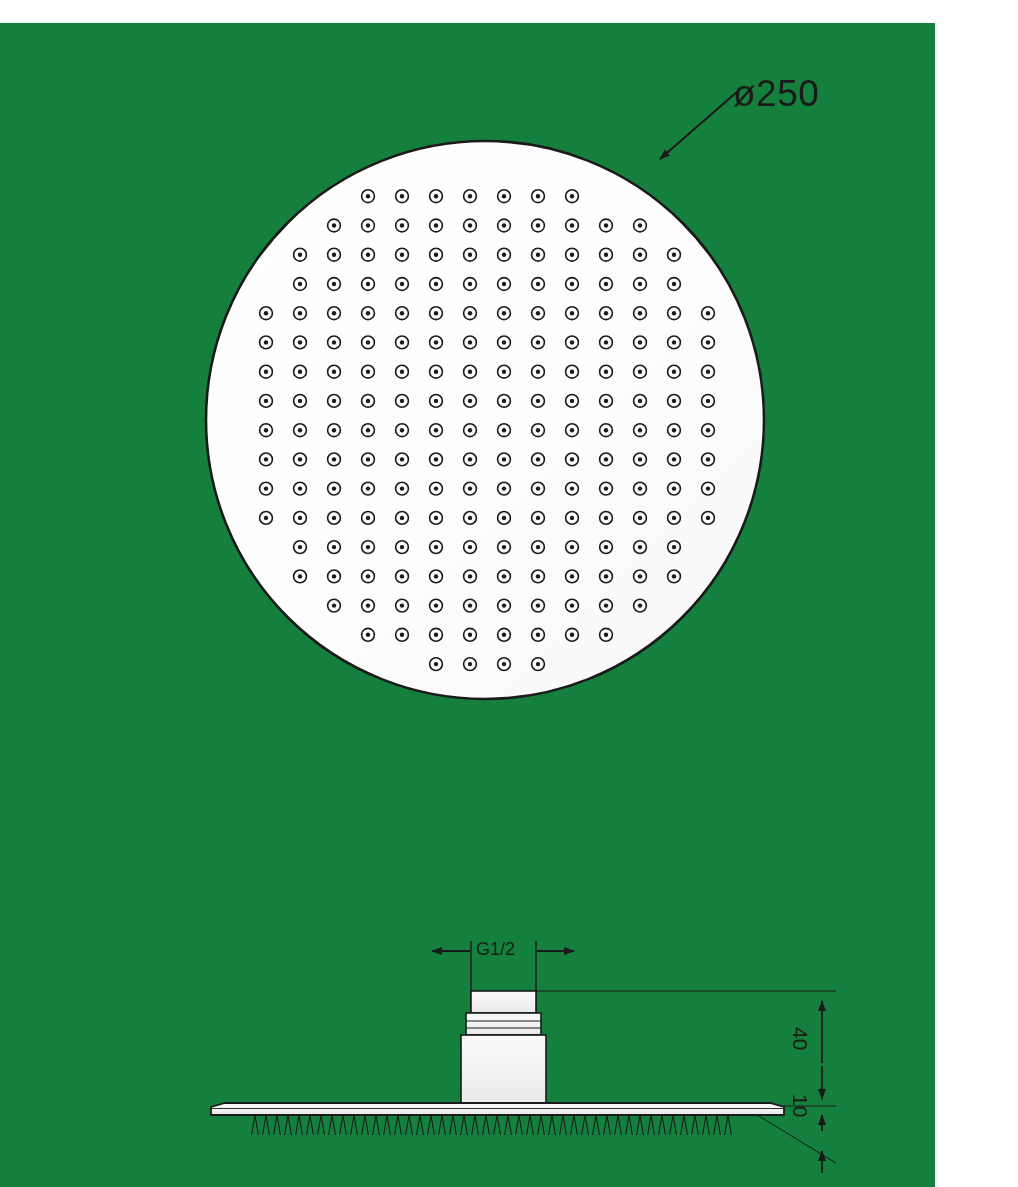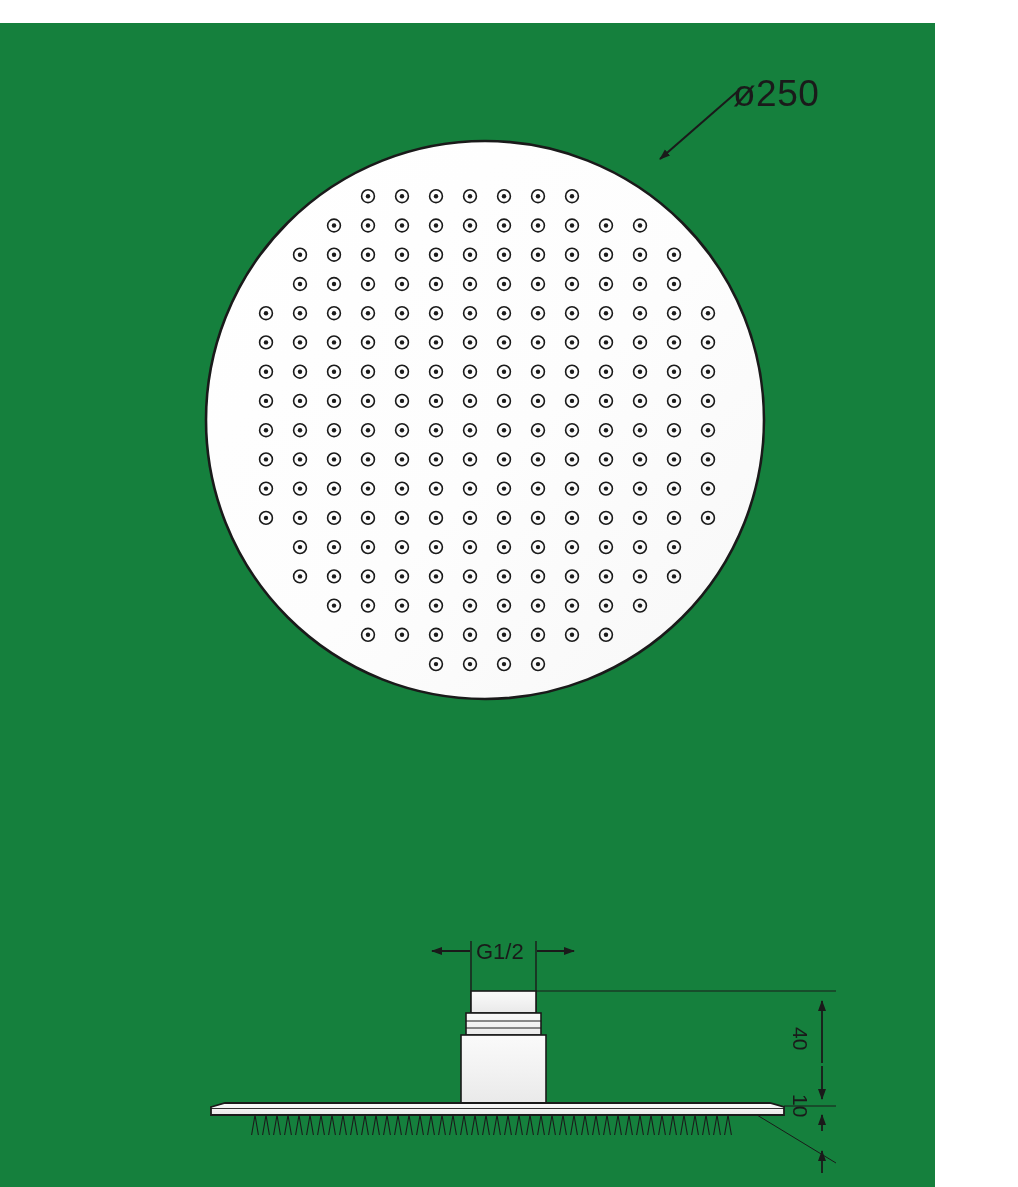--- a/index.html
+++ b/index.html
@@ -37,21 +37,21 @@
   }
   #label-diameter {
     left: 733px;
     top: 50px;
     font-size: 37px;
     letter-spacing: 0.5px;
   }
   #label-thread {
     left: 476px;
     top: 916px;
-    font-size: 22px;
+    font-size: 18px;
   }
   #label-h40 {
     left: 812px;
     top: 1004px;
     font-size: 21px;
     transform: rotate(90deg);
     transform-origin: left top;
   }
   #label-h10 {
     left: 812px;

